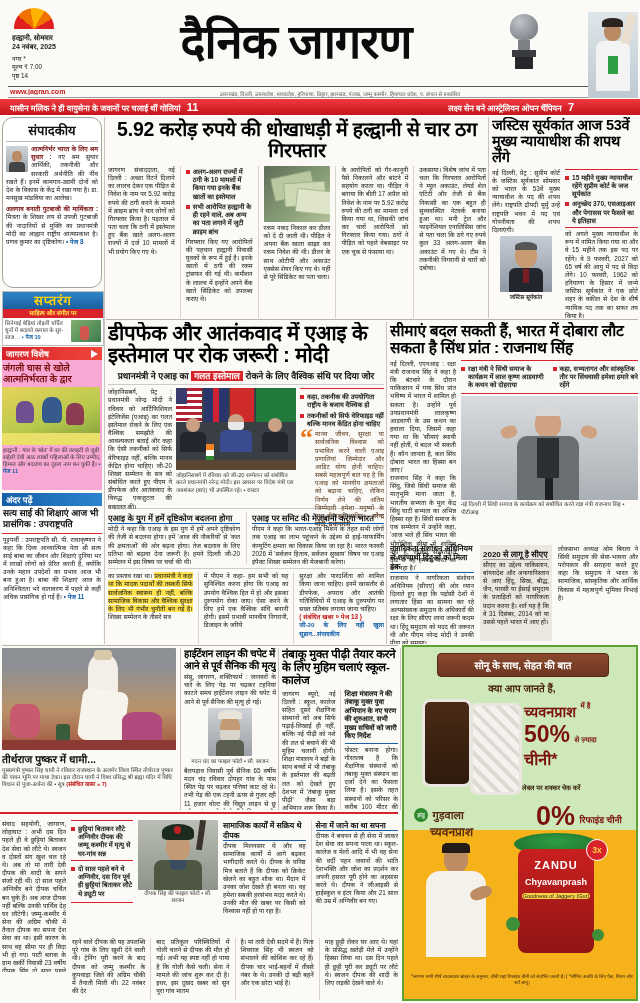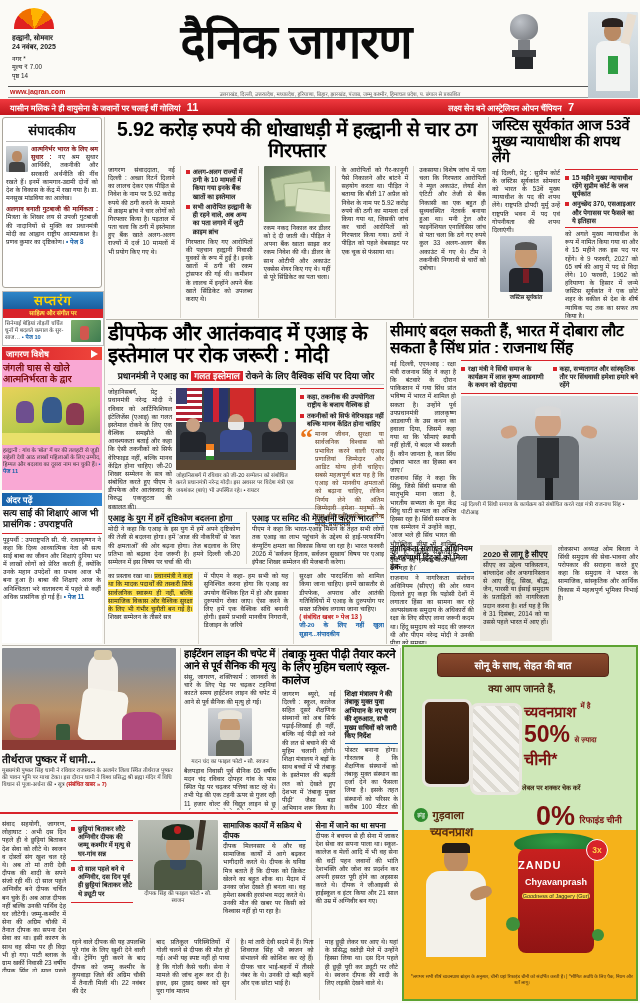--- a/index.html
+++ b/index.html
@@ -76,21 +76,21 @@
 
   <div class="vline" style="left:104px;top:117px;height:527px;"></div>
   <div class="vline" style="left:488px;top:117px;height:201px;"></div>
   <div class="vline" style="left:386px;top:322px;height:322px;"></div>
   <div class="hline" style="left:106px;top:319px;width:532px;"></div>
   <div class="vline" style="left:180px;top:648px;height:162px;"></div>
   <div class="vline" style="left:278px;top:648px;height:162px;"></div>
   <div class="vline" style="left:400px;top:648px;height:162px;"></div>
   <div class="hline" style="left:2px;top:645px;width:396px;"></div>
 
-  <div class="abs" style="left:2px;top:117px;width:100px;height:171px;border:1px solid #a9a49a;border-radius:3px;padding:3px;box-sizing:border-box;background:#fff;">
+  <div class="abs" style="left:2px;top:117px;width:100px;height:171px;border:1px solid #a9a49a;border-radius:11px;padding:3px;box-sizing:border-box;background:#fff;">
     <div style="text-align:center;font-size:13px;font-weight:900;color:#111;border-bottom:1px solid #bbb;padding-bottom:2px;">संपादकीय</div>
     <div class="j" style="margin-top:3px;">
       <div class="ph" style="float:left;width:22px;height:26px;margin:1px 3px 1px 0;background:linear-gradient(180deg,#cfd4d8,#9aa2a8);">
         <div style="position:absolute;left:6px;top:5px;width:10px;height:11px;background:#b98a64;border-radius:45%;"></div>
         <div style="position:absolute;left:3px;top:16px;width:16px;height:10px;background:#444;border-radius:4px 4px 0 0;"></div>
       </div>
       <span style="font-weight:bold;color:#7a1010;">आत्मनिर्भर भारत के लिए श्रम सुधार :</span>
       <span>नए श्रम सुधार आर्थिकी, तकनीकी और सरकारी अर्थनीति की नींव रखते हैं। इनमें कामगार-उद्यमी दोनों को देश के विकास के केंद्र में रखा गया है। डा. मनसुख मांडविया का आलेख।</span>
     </div>
     <div class="j" style="margin-top:3px;">
@@ -439,21 +439,21 @@
     <div class="ph" style="position:absolute;left:14px;top:196px;width:78px;height:114px;">
       <div style="position:absolute;left:26px;top:2px;width:24px;height:28px;background:#bd8c62;border-radius:45%;"></div>
       <div style="position:absolute;left:24px;top:-2px;width:28px;height:12px;background:#241c16;border-radius:50% 50% 0 0;"></div>
       <div style="position:absolute;left:8px;top:28px;width:60px;height:86px;background:#f3f1ea;border-radius:14px 14px 0 0;"></div>
       <div style="position:absolute;left:52px;top:44px;width:22px;height:12px;background:#bd8c62;border-radius:40%;transform:rotate(-18deg);"></div>
     </div>
 
     <div class="ph" style="position:absolute;left:100px;top:186px;width:104px;height:126px;">
       <div style="position:absolute;left:10px;top:0;width:84px;height:22px;background:radial-gradient(ellipse at 50% 40%,#2f9e44,#1c6b2c);border-radius:50%;"></div>
       <div style="position:absolute;left:14px;top:16px;width:76px;height:104px;background:linear-gradient(180deg,#c8201f,#8f1413);border-radius:8px;"></div>
-      <div style="position:absolute;left:14px;top:26px;width:76px;text-align:left;color:#fff;font-weight:900;font-size:11px;letter-spacing:1px;">ZANDU</div>
+      <div style="position:absolute;left:14px;top:26px;width:76px;text-align:center;color:#fff;font-weight:900;font-size:11px;letter-spacing:1px;">ZANDU</div>
       <div style="position:absolute;left:14px;top:44px;width:76px;text-align:center;color:#fff;font-weight:bold;font-size:9px;">Chyavanprash</div>
       <div style="position:absolute;left:18px;top:60px;width:68px;text-align:center;color:#1d1d1d;font-size:5.5px;background:#ffd24a;border-radius:3px;">Goodness of Jaggery (Gur)</div>
       <div style="position:absolute;right:0;top:6px;width:20px;height:20px;background:#d8232a;border:1px solid #fff;border-radius:50%;color:#ffd24a;font-weight:900;font-size:8.5px;text-align:center;line-height:20px;">3x</div>
       <div style="position:absolute;left:2px;top:84px;width:14px;height:14px;background:#3f8f3a;border-radius:50%;"></div>
       <div style="position:absolute;right:4px;top:96px;width:12px;height:12px;background:#3f8f3a;border-radius:50%;"></div>
     </div>
 
     <div style="position:absolute;left:6px;bottom:14px;width:224px;font-size:4.6px;color:#3a2410;text-align:center;">*लगभग सभी शीर्ष च्यवनप्राश ब्रांड्स के अनुसार, चीनी यहां रिफाइंड चीनी को संदर्भित करती है। | ^सीमित अवधि के लिए पैक, नियम और शर्तें लागू।</div>
   </div>
 

